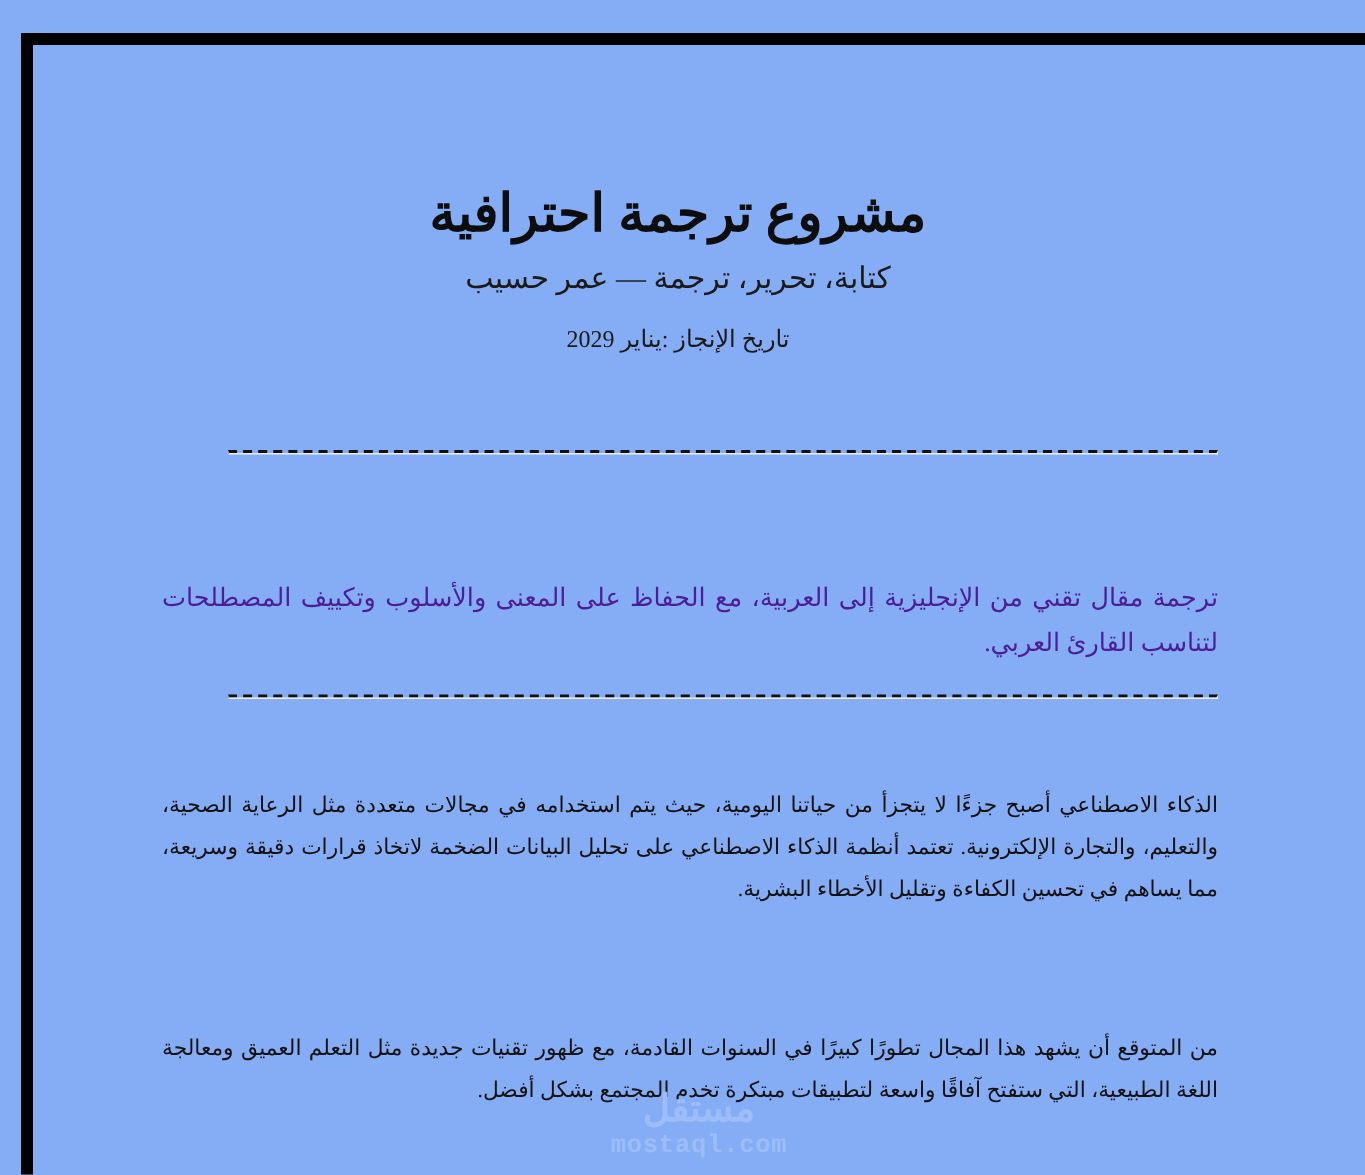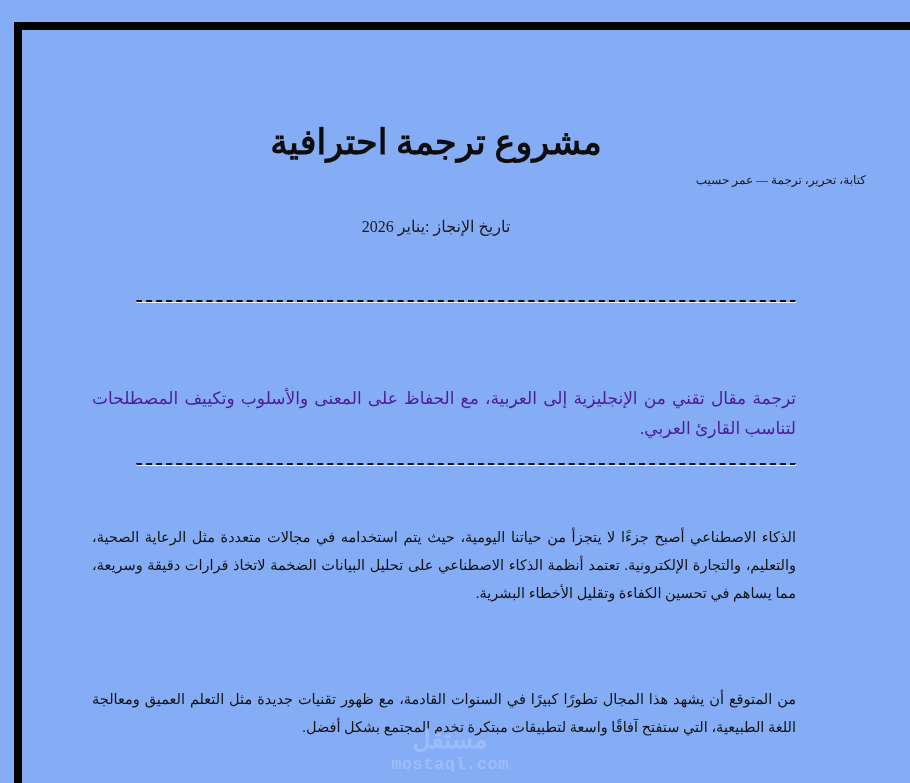--- a/index.html
+++ b/index.html
@@ -41,21 +41,21 @@
     left: 14px;
     top: 22px;
     width: 896px;
     height: 8px;
     background: #000000;
   }
 
   
   .content {
     position: absolute;
-    left: 6px;
+    left: 22px;
     top: 30px;
     width: 888px;
     height: 753px;
     box-sizing: border-box;
   }
 
   .title {
     position: absolute;
     top: 68px;
     left: 0;
@@ -66,22 +66,22 @@
     color: #0d0d0d;
     line-height: 1.25;
     letter-spacing: 0;
   }
 
   .byline {
     position: absolute;
     top: 142px;
     left: 0;
     width: 860px;
-    text-align: right;
-    font-size: 12px;
+    text-align: center;
+    font-size: 20px;
     font-weight: normal;
     color: #1a1a1a;
     line-height: 1.4;
   }
 
   .completion-date {
     position: absolute;
     top: 186px;
     left: 0;
     width: 860px;
@@ -164,21 +164,21 @@
 
   <div class="frame-left"></div>
   <div class="frame-top"></div>
 
   <div class="content">
 
     <h1 class="title">مشروع ترجمة احترافية</h1>
 
     <div class="byline">كتابة، تحرير، ترجمة — عمر حسيب</div>
 
-    <div class="completion-date">تاريخ الإنجاز :يناير 2026</div>
+    <div class="completion-date">تاريخ الإنجاز :يناير 2029</div>
 
     <hr class="divider divider-top">
 
     <p class="lede">ترجمة مقال تقني من الإنجليزية إلى العربية، مع الحفاظ على المعنى والأسلوب وتكييف المصطلحات لتناسب القارئ العربي.</p>
 
     <hr class="divider divider-bottom">
 
     <p class="body-paragraph para-2">من المتوقع أن يشهد هذا المجال تطورًا كبيرًا في السنوات القادمة، مع ظهور تقنيات جديدة مثل التعلم العميق ومعالجة اللغة الطبيعية، التي ستفتح آفاقًا واسعة لتطبيقات مبتكرة تخدم المجتمع بشكل أفضل.</p>
 
     <p class="body-paragraph para-1">الذكاء الاصطناعي أصبح جزءًا لا يتجزأ من حياتنا اليومية، حيث يتم استخدامه في مجالات متعددة مثل الرعاية الصحية، والتعليم، والتجارة الإلكترونية. تعتمد أنظمة الذكاء الاصطناعي على تحليل البيانات الضخمة لاتخاذ قرارات دقيقة وسريعة، مما يساهم في تحسين الكفاءة وتقليل الأخطاء البشرية.</p>

